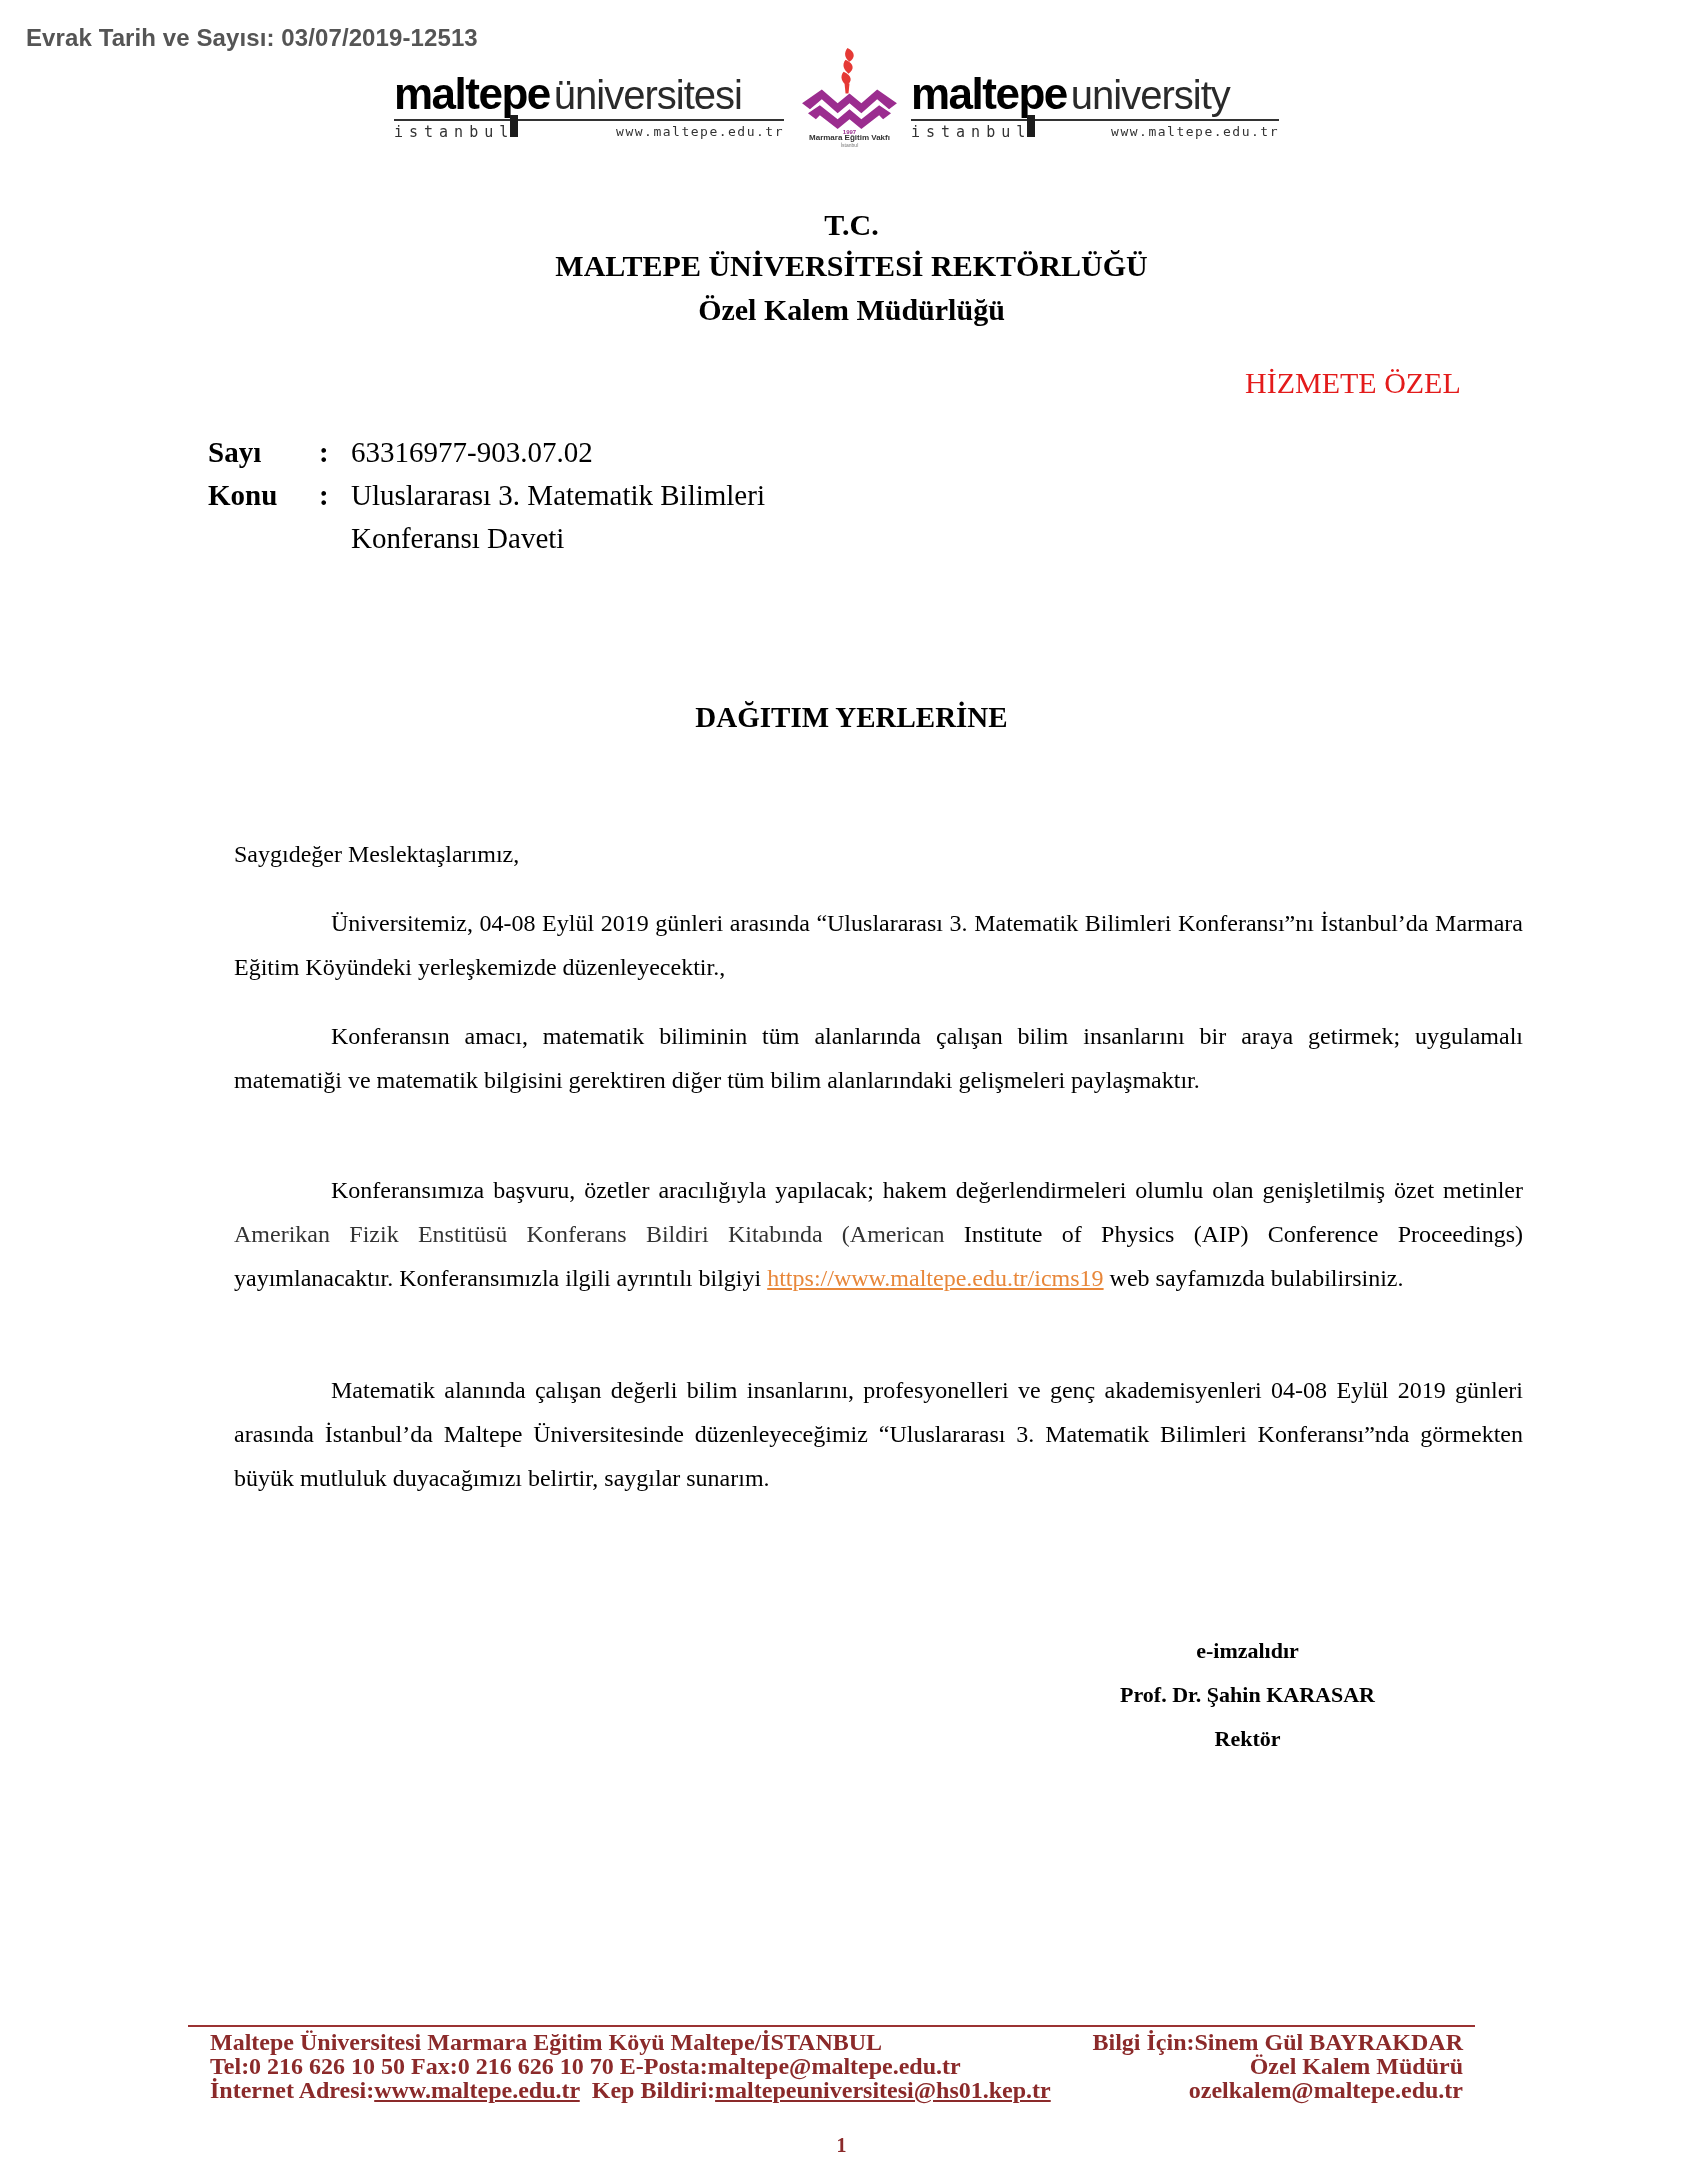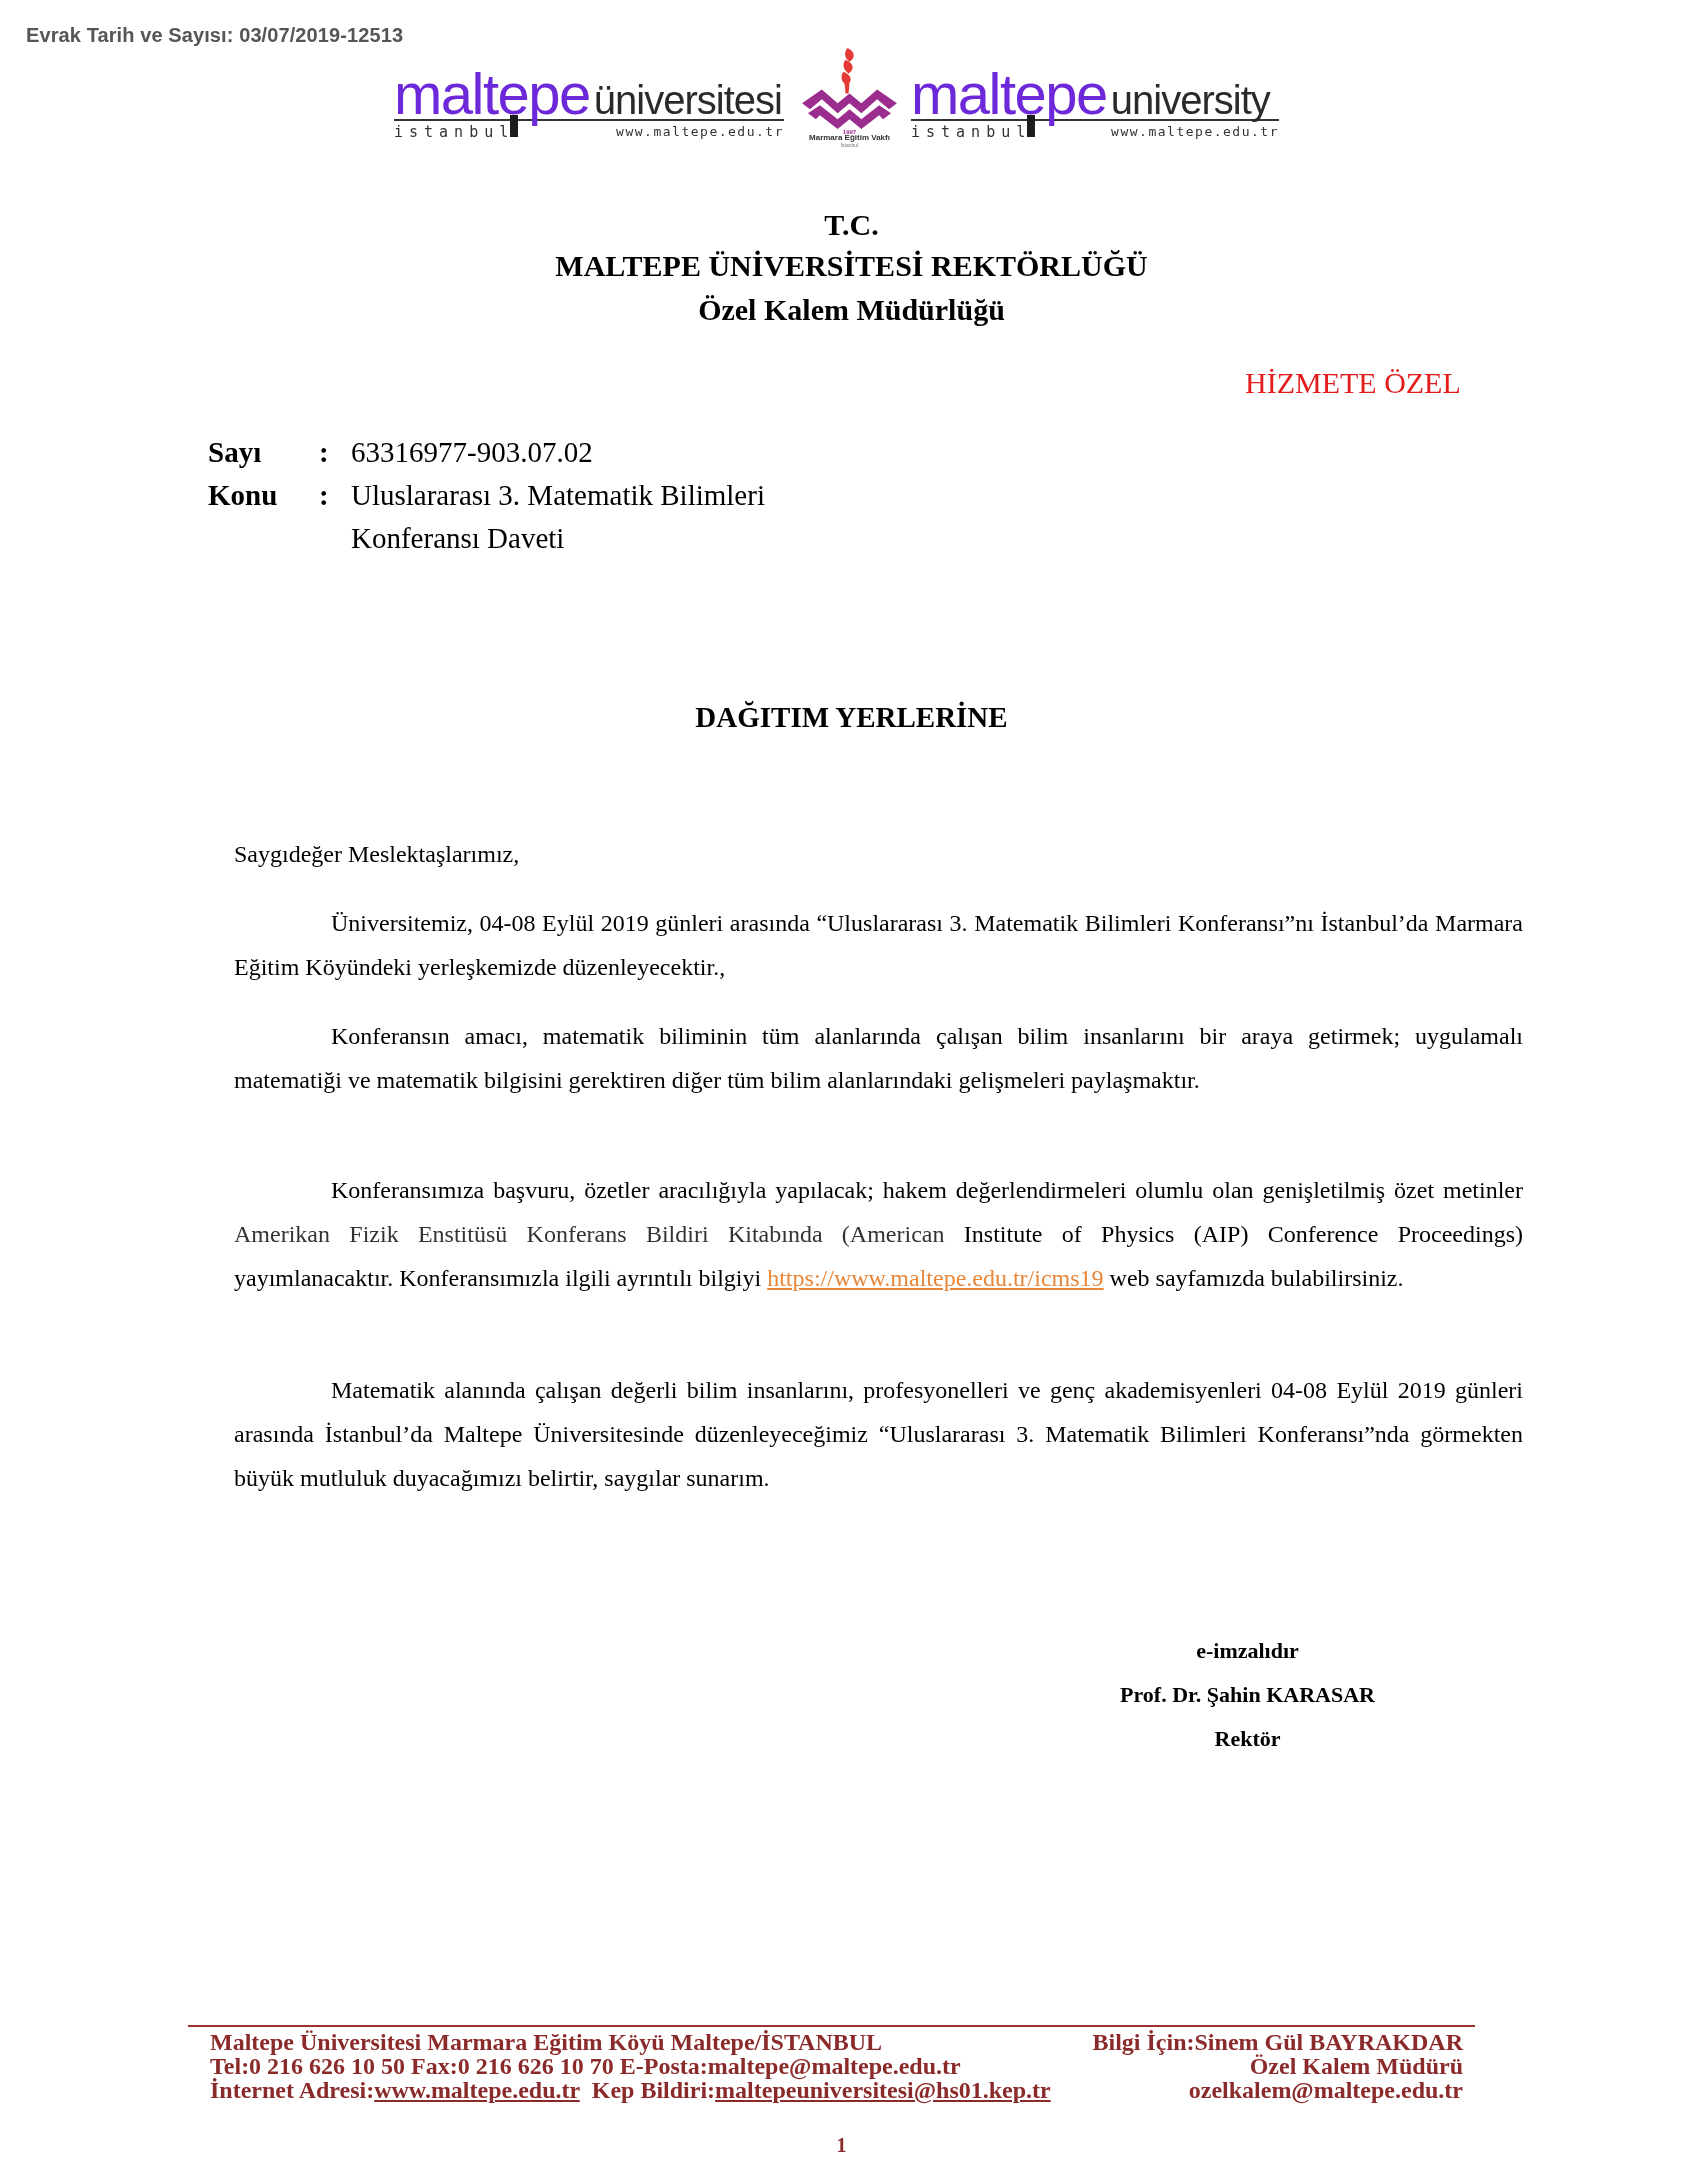--- a/index.html
+++ b/index.html
@@ -2,29 +2,29 @@
 <html><head>
 <meta charset="utf-8">
 <style>
   html, body { margin: 0; padding: 0; background: #ffffff; }
   body { width: 1683px; height: 2178px; position: relative; overflow: hidden;
          font-family: "Liberation Serif", serif; color: #000; }
   .abs { position: absolute; }
 
   
   .evrak { left: 26px; top: 24px; font-family: "Liberation Sans", sans-serif; font-weight: bold;
-           font-size: 20px; color: #555; letter-spacing: 0.1px; text-align: center; }
+           font-size: 24px; color: #555; letter-spacing: 0.1px; text-align: center; }
 
   
   .logo-block { top: 71px; height: 69px; }
   .logo-left { left: 394px; width: 390px; }
   .logo-right { left: 911px; width: 368px; }
   .logo-main { white-space: nowrap; line-height: 46px; height: 48px; border-bottom: 2px solid #333; }
-  .logo-maltepe { font-family: "Liberation Sans", sans-serif; font-weight: normal; font-size: 58px;
-                  color: #6d28d9; letter-spacing: -1.5px; }
+  .logo-maltepe { font-family: "Liberation Sans", sans-serif; font-weight: bold; font-size: 44px;
+                  color: #000000; letter-spacing: -1.5px; }
   .logo-uni { font-family: "Liberation Sans", sans-serif; font-size: 40px; color: #2a2a2a;
               letter-spacing: -1px; font-weight: normal; }
   .logo-sub { display: flex; justify-content: space-between; align-items: center; height: 20px; }
   .logo-ist { font-family: "DejaVu Sans Mono", monospace; font-size: 15px; letter-spacing: 6px; color: #333; }
   .logo-bar { display: inline-block; width: 8px; height: 22px; background: #1c1c1c; margin-left: -4px; margin-top: -6px; }
   .logo-www { font-family: "DejaVu Sans Mono", monospace; font-size: 13px; letter-spacing: 1.5px; color: #333; }
 
   .mev { left: 798px; top: 46px; width: 103px; height: 109px; text-align: center; }
   .mev svg { display: block; margin: 0 auto; }
   .mev-name { font-family: "Liberation Sans", sans-serif; font-weight: bold; font-size: 8px; color: #333;

